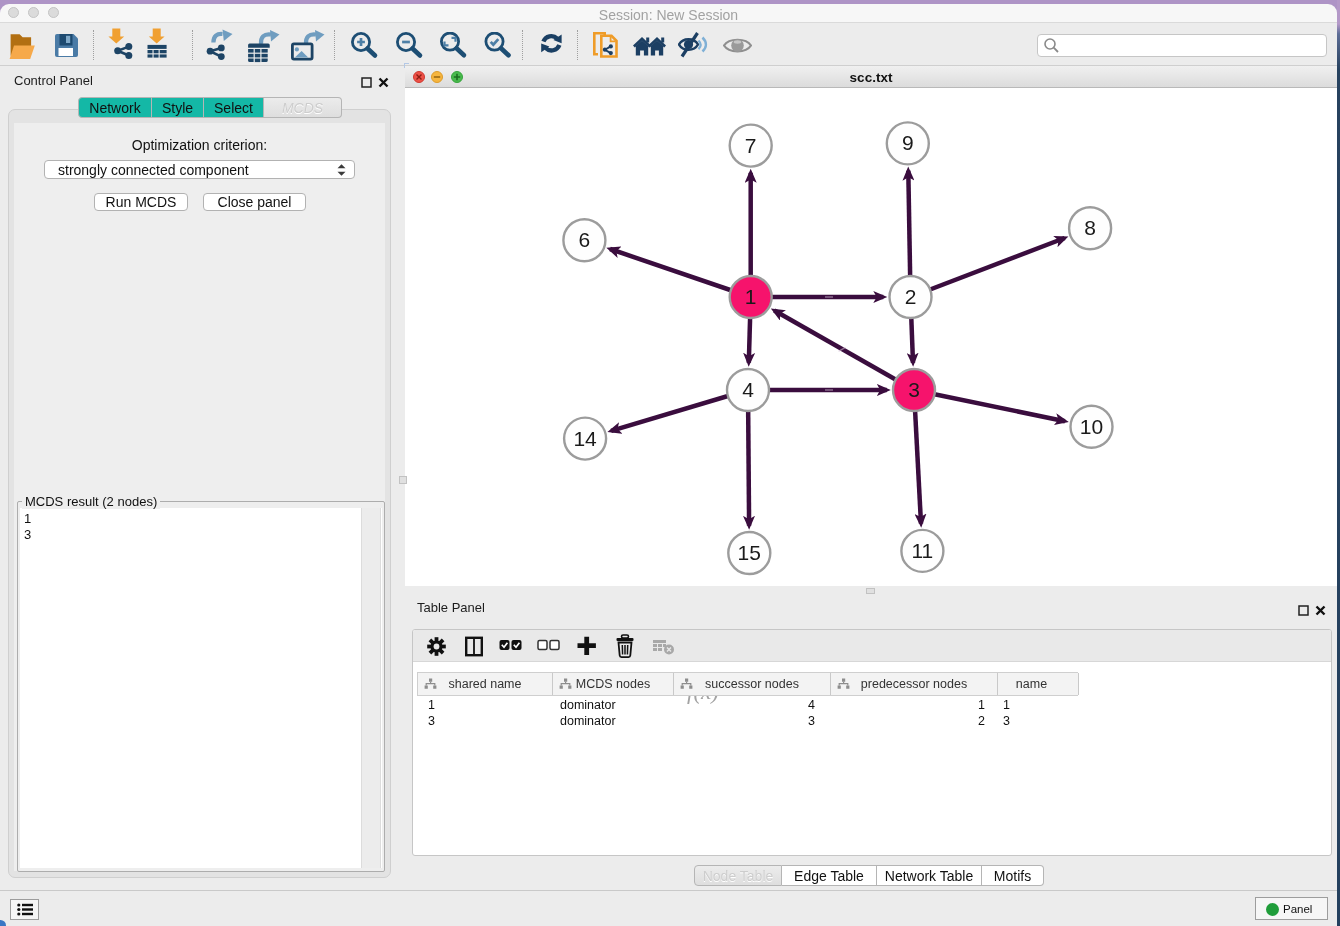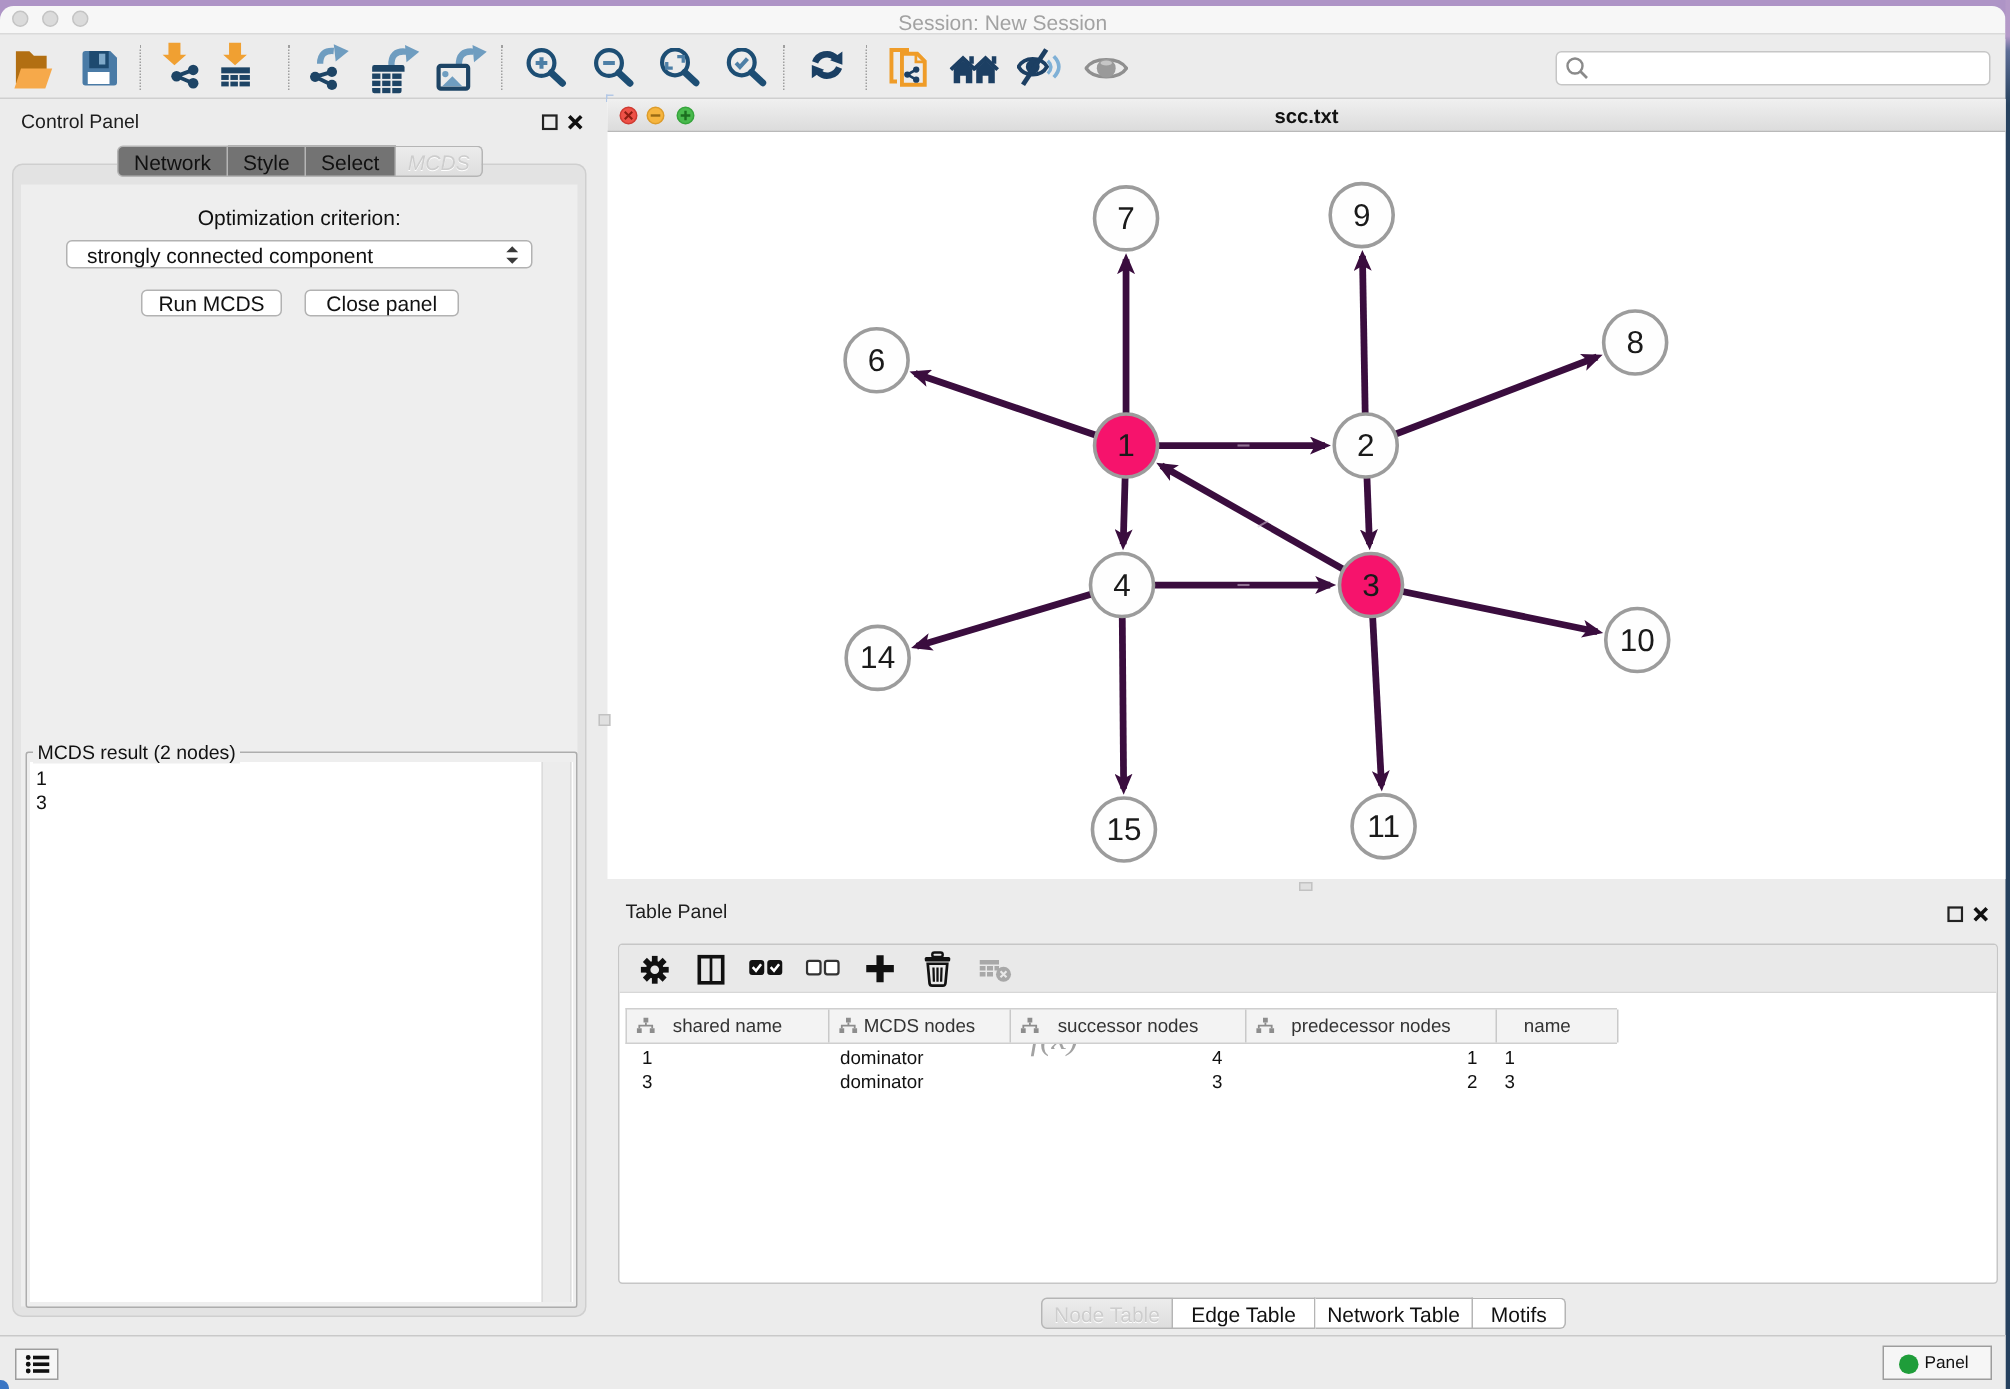--- a/index.html
+++ b/index.html
@@ -16,21 +16,21 @@
 #toolbar { left:0; top:22px; width:1337px; height:44px; background:#ececec;
   border-top:1px solid #dadada; border-bottom:1px solid #cfcfcf; }
 .tsep { top:7px; height:30px; width:1px; border-left:1px dotted #9f9f9f; }
 #searchbox { left:1037px; top:11px; width:290px; height:23px; background:#fff;
   border:1px solid #c6c6c6; border-radius:4px; }
 
 #cp-title { left:14px; top:73px; font-size:13px; color:#1d1d1d; }
 #cp-float { left:361px; top:74px; }
 #cp-close { left:378px; top:74px; }
 #cp-tabs { left:78px; top:97px; height:21px; }
-.tab { float:left; height:21px; border:1px solid #b5b5b5; border-left:none; background:#737373;
+.tab { float:left; height:21px; border:1px solid #b5b5b5; border-left:none; background:#14b8a6;
   font-size:14px; color:#111; text-align:center; line-height:20px; }
 .tab.first { border-left:1px solid #b5b5b5; border-radius:4px 0 0 4px; }
 .tab.sel { background:linear-gradient(#ececec,#dedede); color:#cdcdcd; border-radius:0 4px 4px 0;
   text-shadow:0 1px 0 #fff; }
 #cp-outer { left:8px; top:109px; width:383px; height:769px; background:#e3e3e3;
   border:1px solid #cfcfcf; border-radius:7px; }
 #cp-inner { left:14px; top:123px; width:371px; height:748px; background:#eeeeee; }
 #opt-label { left:0; top:137px; width:399px; text-align:center; font-size:14px; color:#111; }
 #opt-select { left:44px; top:160px; width:311px; height:19px; background:#fff;
   border:1px solid #b2b2b2; border-radius:4px; font-size:14px; color:#111; line-height:17px; }
@@ -244,21 +244,21 @@
     </svg></div>
 <div class="abs" id="cp-close"><svg width="11" height="11">
       <path d="M1.5,1.5 L9.5,9.5 M9.5,1.5 L1.5,9.5" stroke="#111" stroke-width="2.4"></path>
     </svg></div>
 <div class="abs" id="cp-outer"></div>
 <div class="abs" id="cp-inner"></div>
 <div class="abs" id="cp-tabs">
   <div class="tab first" style="width:74px;">Network</div>
   <div class="tab" style="width:52px;">Style</div>
   <div class="tab" style="width:60px;">Select</div>
-  <div class="tab sel" style="width:58px;font-style:italic;">MCDS</div>
+  <div class="tab sel" style="width:78px;font-style:italic;">MCDS</div>
 </div>
 <div class="abs" id="opt-label">Optimization criterion:</div>
 <div class="abs" id="opt-select">
     <span style="position:absolute;left:13px;top:1px;">strongly connected component</span>
   <svg width="11" height="14" style="position:absolute;right:7px;top:2px;">
       <path d="M1.5,5.2 L5.5,1.2 L9.5,5.2 Z M1.5,8.8 L5.5,12.8 L9.5,8.8 Z" fill="#3a3a3a"></path>
     </svg>
 </div>
 <div class="abs btn" style="left:94px; width:94px;">Run MCDS</div>
 <div class="abs btn" style="left:203px; width:103px;">Close panel</div>

